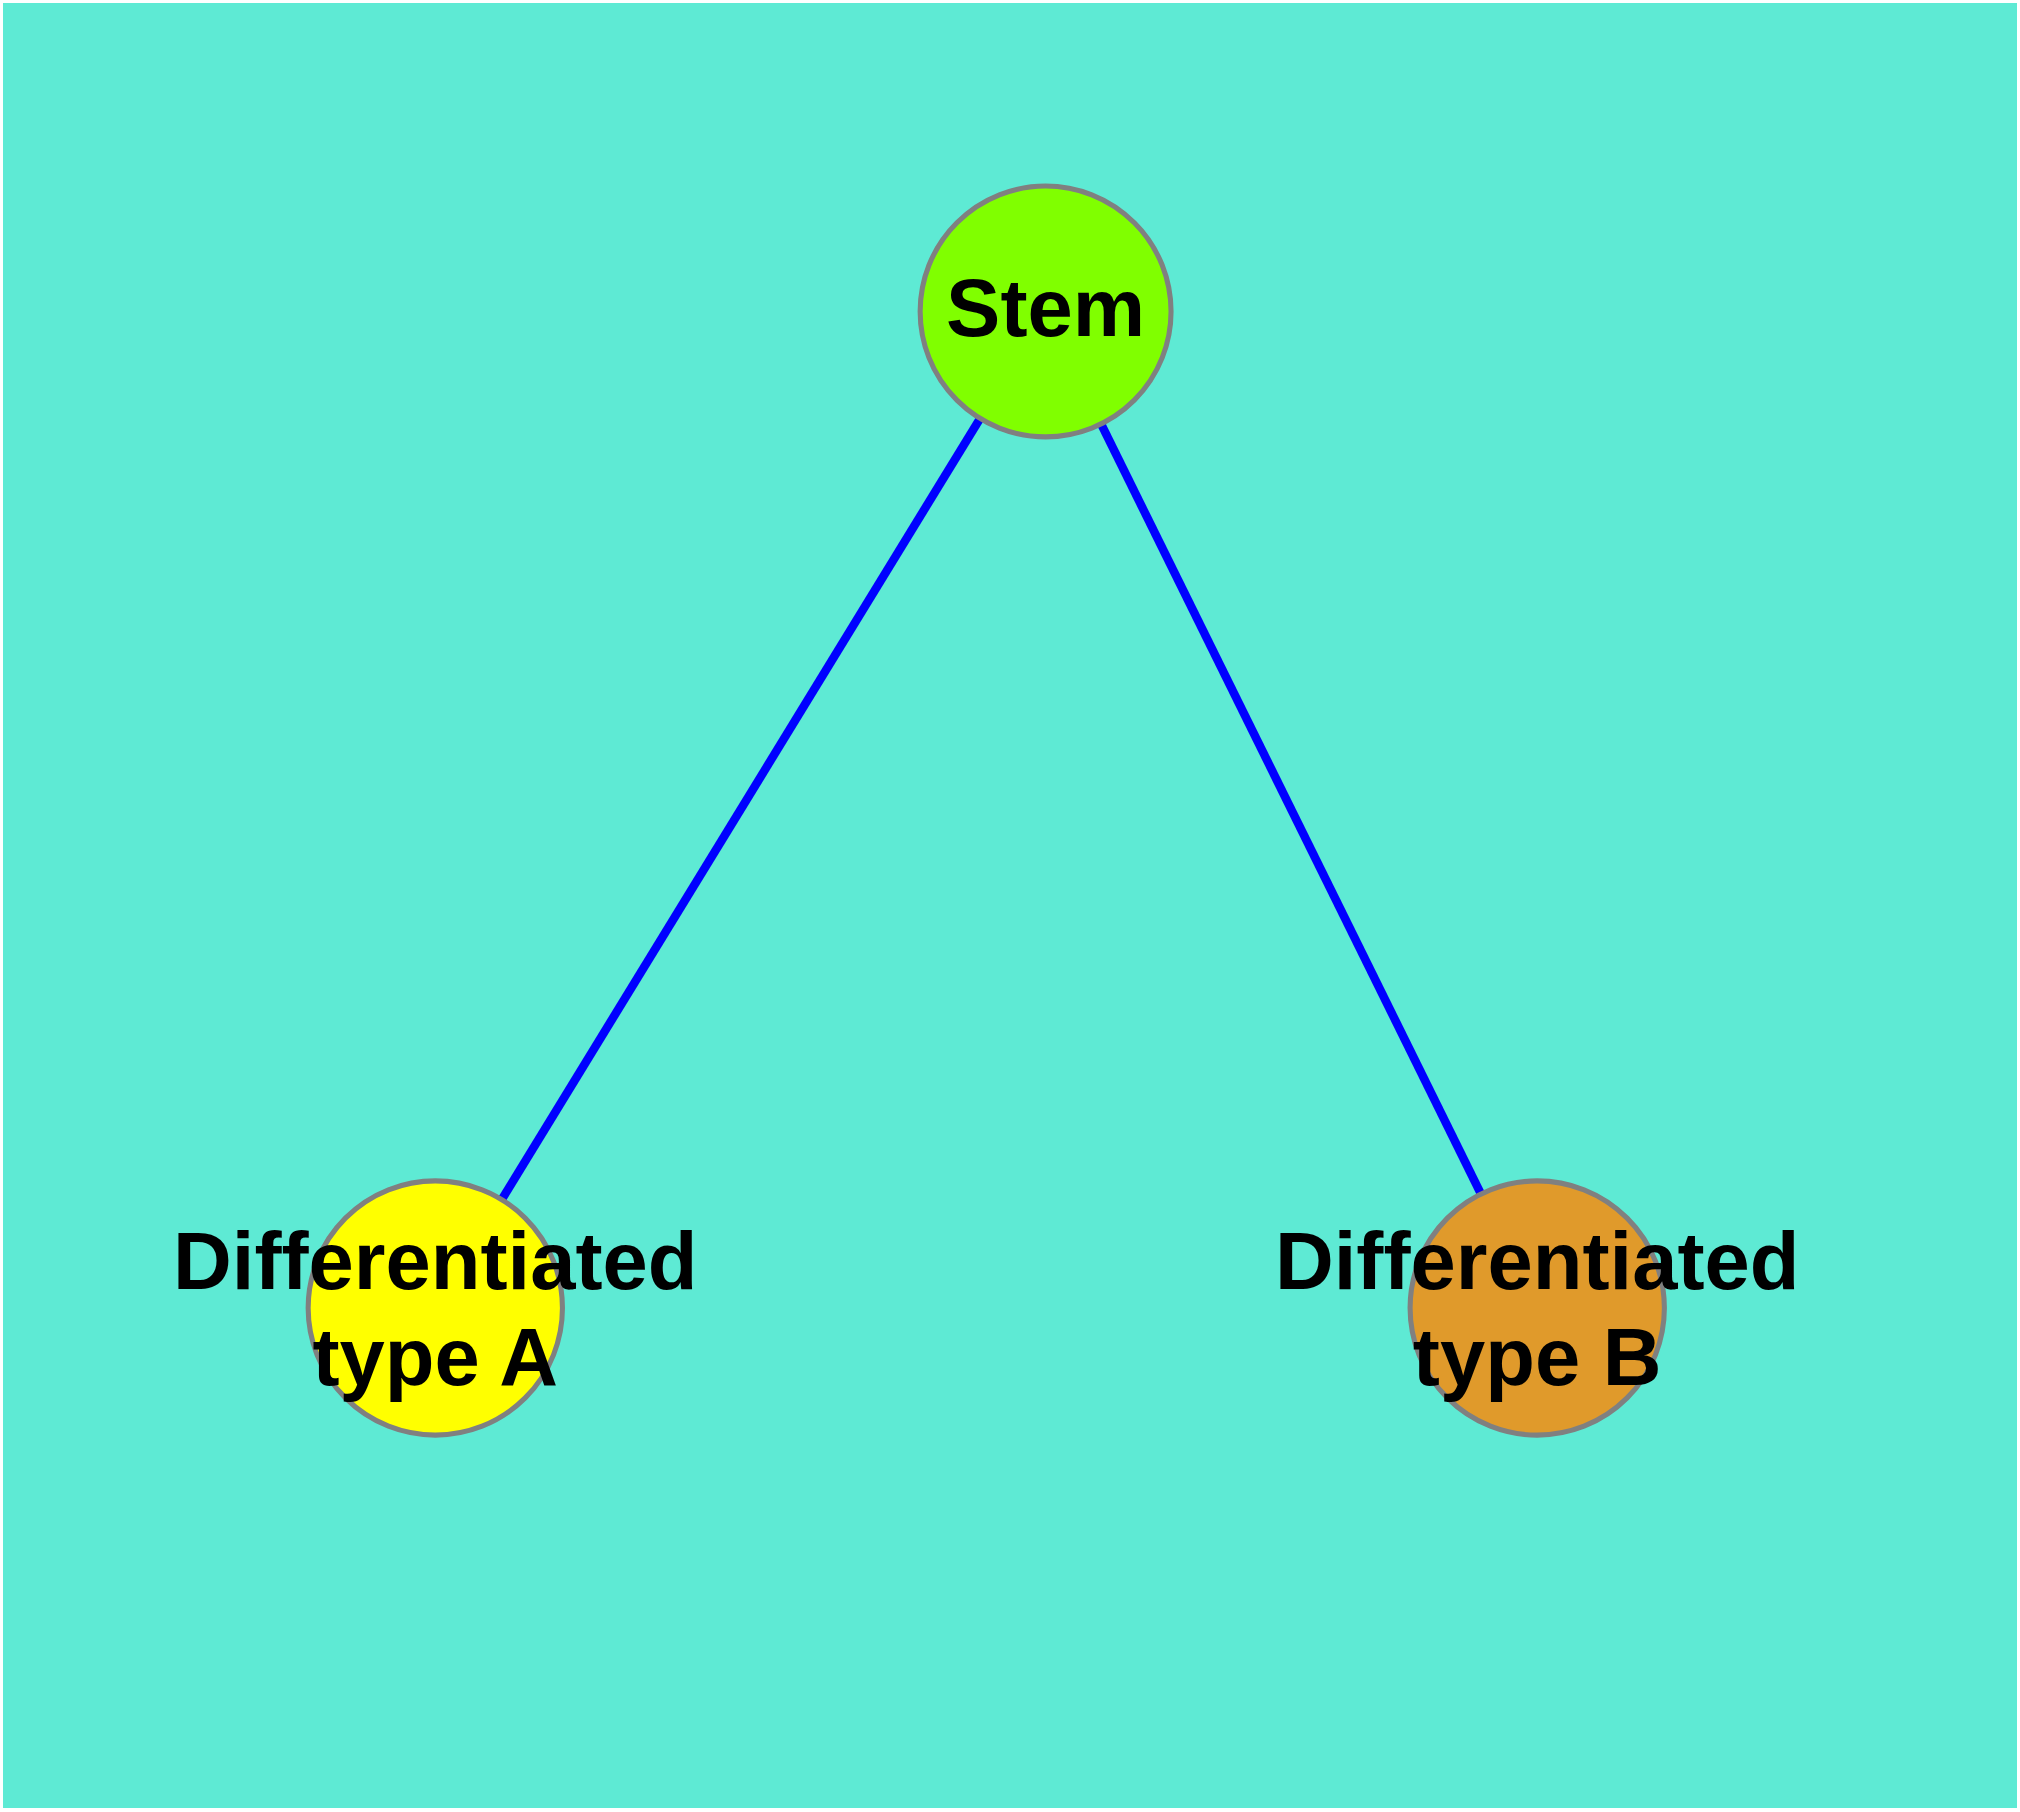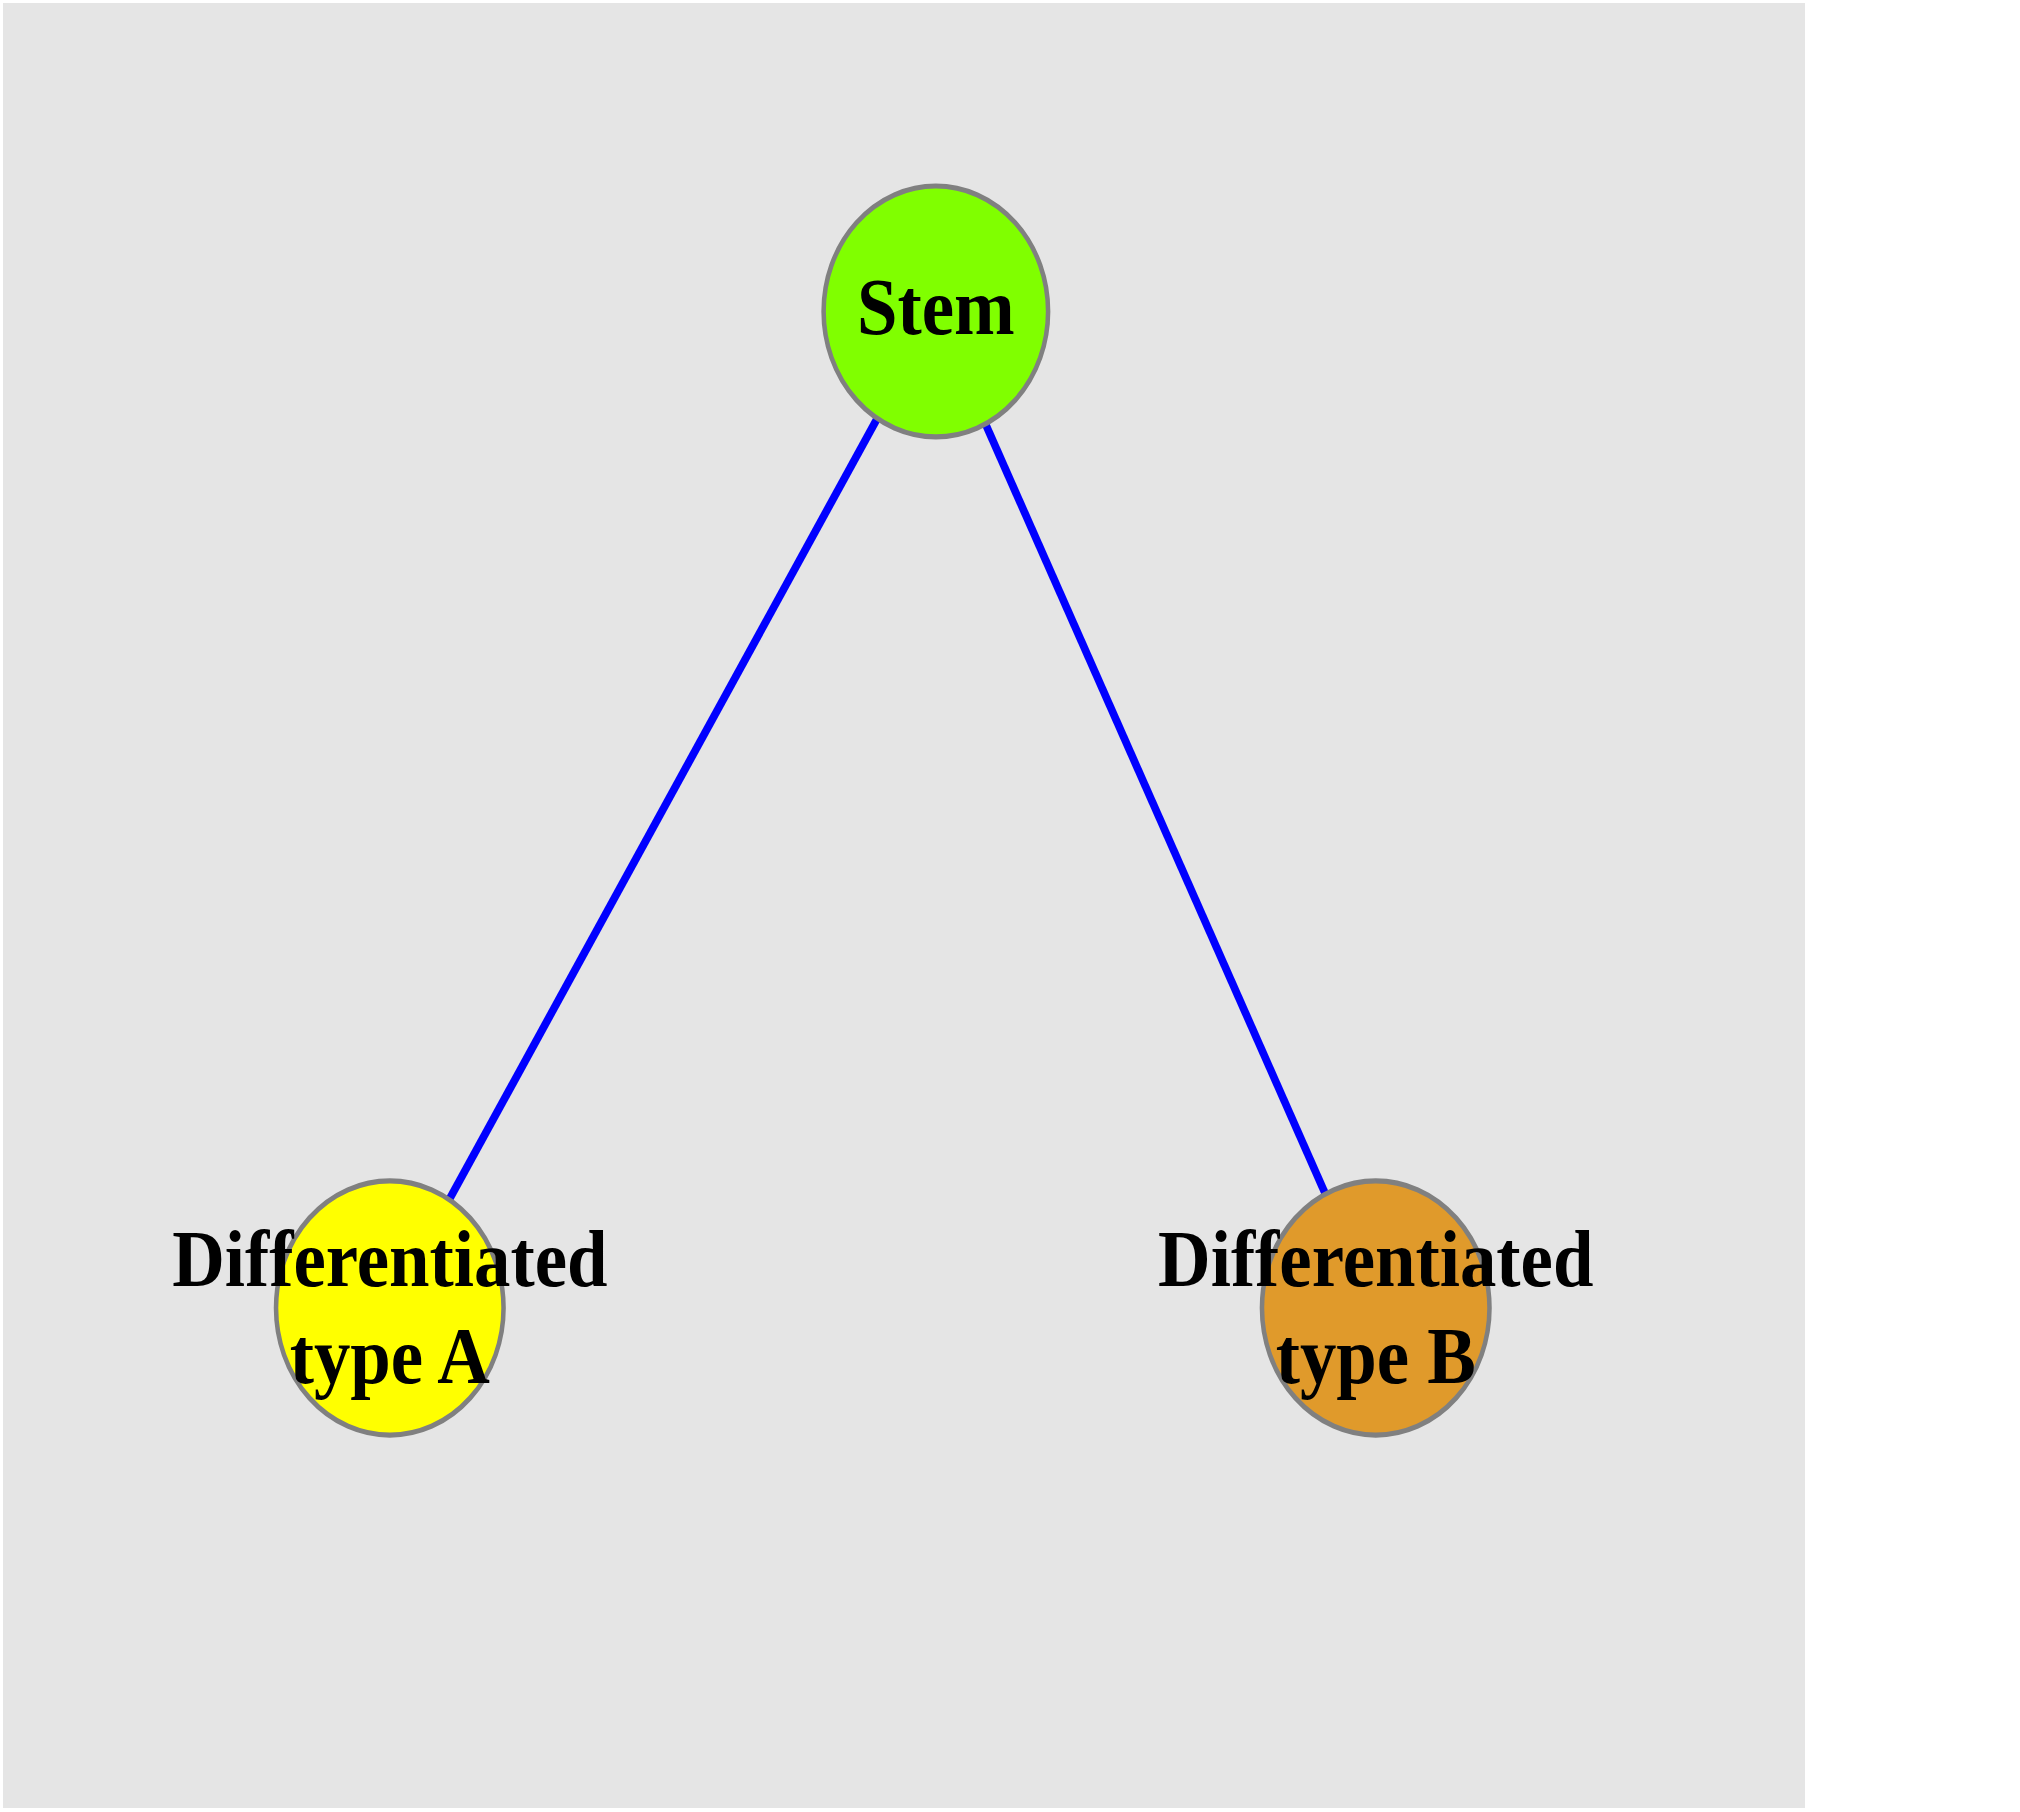--- a/index.html
+++ b/index.html
@@ -12,25 +12,24 @@
     width: 2021px;
     height: 1812px;
     background: #ffffff;
     overflow: hidden;
     font-family: "Liberation Sans", sans-serif;
   }
   #plot-area {
     position: absolute;
     left: 3.4px;
     top: 3.4px;
-    width: 1802px;
+    width: 2014px;
     height: 1805px;
-    background: #e5e5e5;
+    background: #5eead4;
     overflow: hidden;
-    font-family: Liberation Serif, serif;
   }
   #graph-svg {
     position: absolute;
     left: 0;
     top: 0;
     width: 100%;
     height: 100%;
     display: block;
   }
   .node-label {

